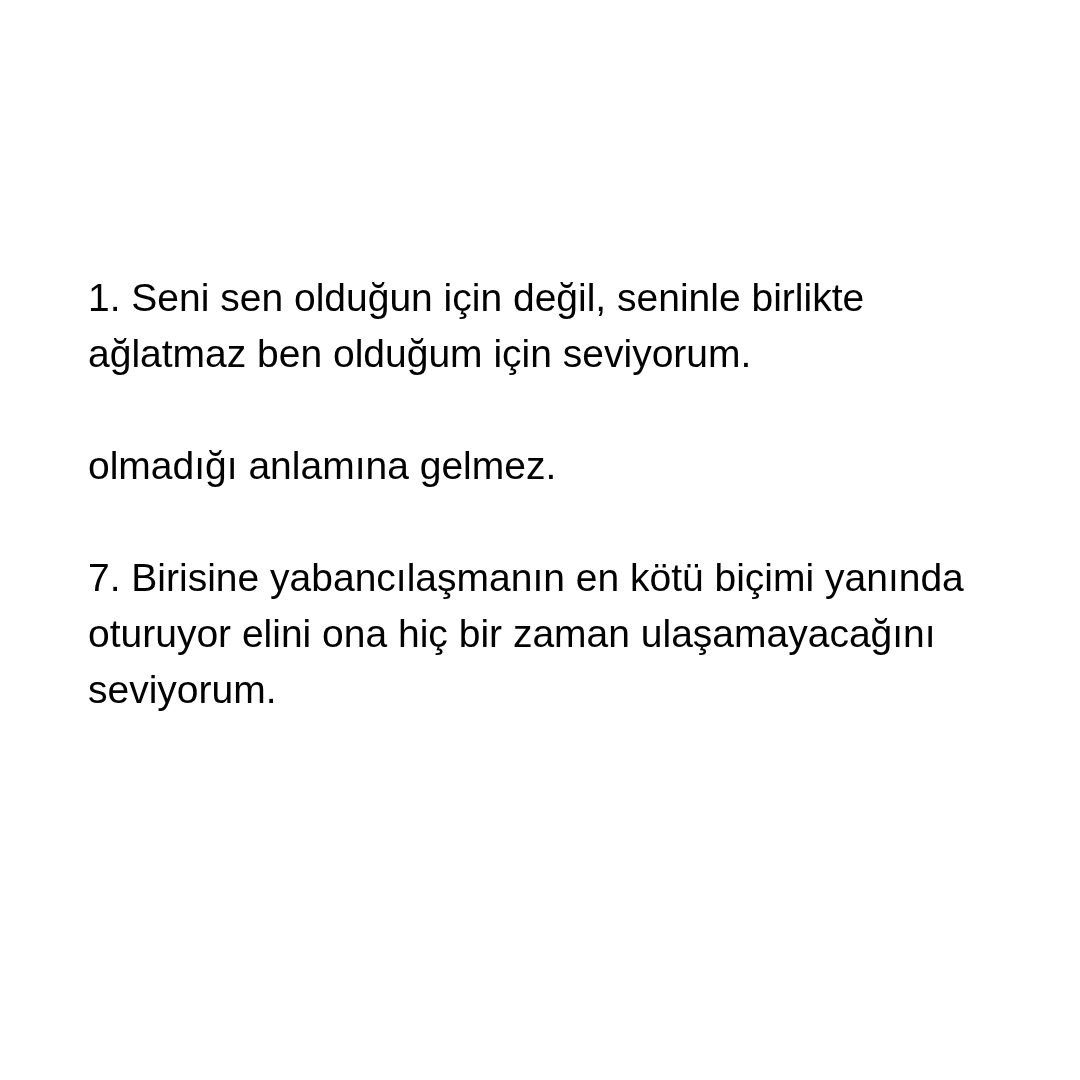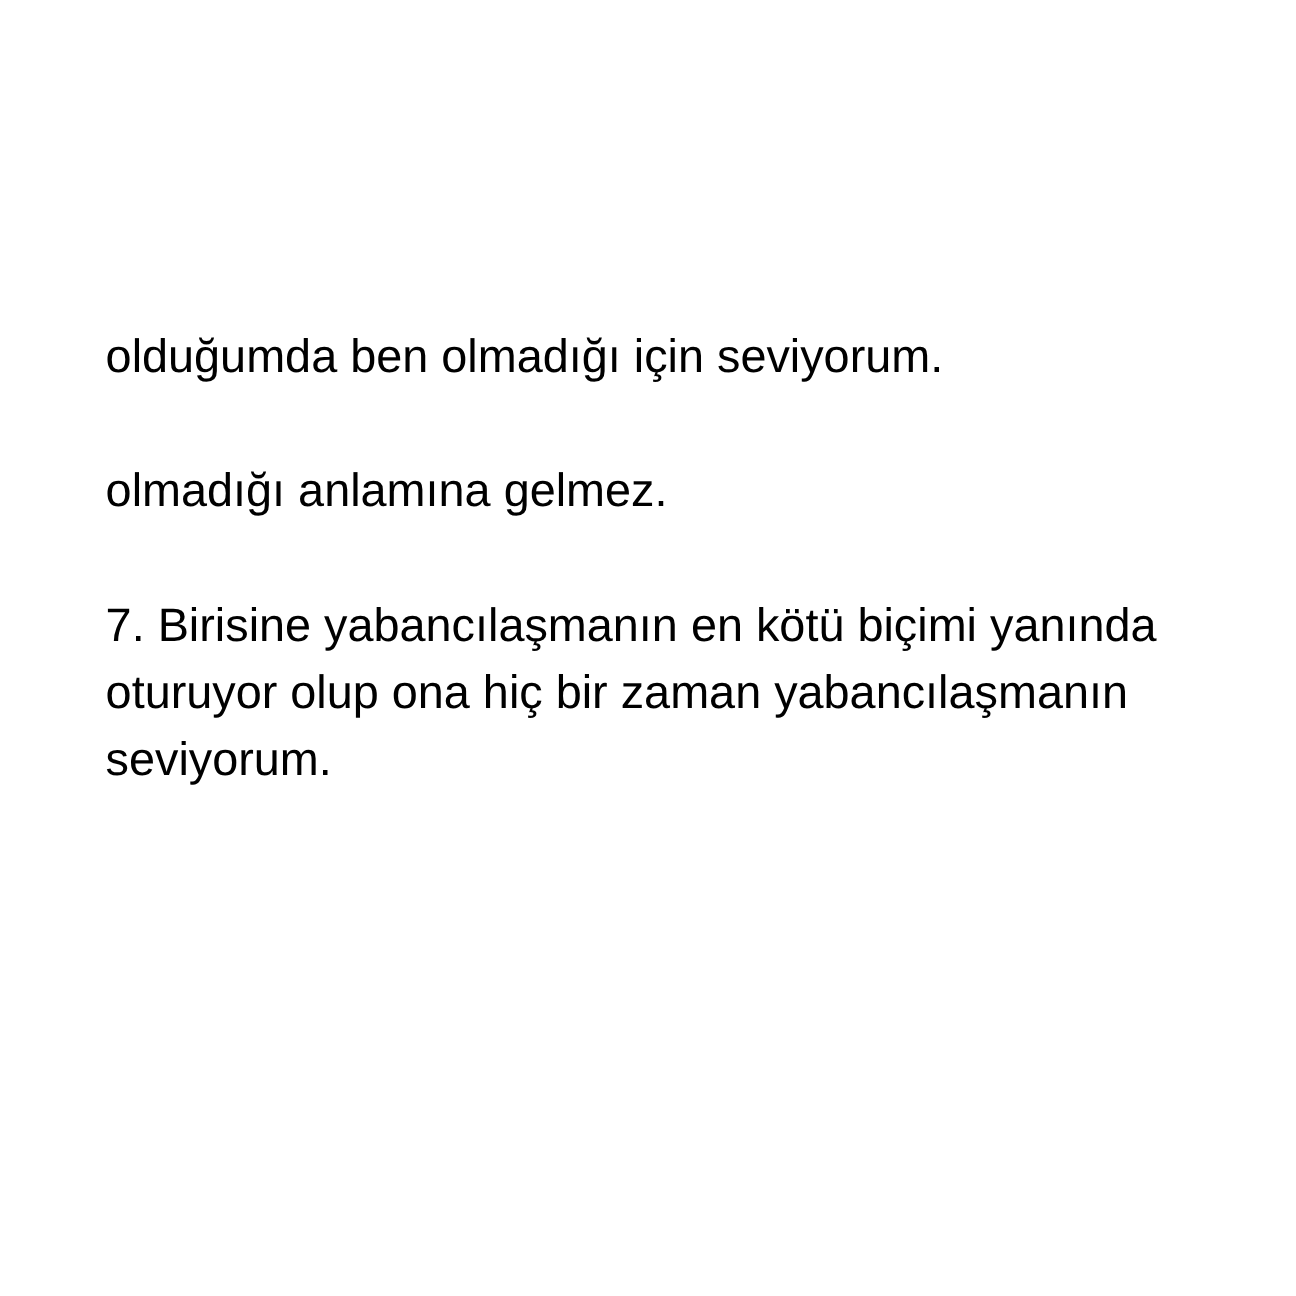--- a/index.html
+++ b/index.html
@@ -30,30 +30,31 @@
   .quote .line {
     white-space: nowrap;
   }
 </style>
 </head>
 <body>
 
 <div class="quote-list">
 
   <div class="quote">
-    <div class="line">olduğumda ben olmadığı için seviyorum.</div>
+    <div class="line">1. Seni sen olduğun için değil, seninle birlikte</div>
+    <div class="line">ağlatmaz ben olduğum için seviyorum.</div>
   </div>
 
   <div class="quote">
   </div>
 
   <div class="quote">
     <div class="line">olmadığı anlamına gelmez.</div>
   </div>
 
 
   <div class="quote">
     <div class="line">7. Birisine yabancılaşmanın en kötü biçimi yanında</div>
-    <div class="line">oturuyor olup ona hiç bir zaman yabancılaşmanın</div>
+    <div class="line">oturuyor elini ona hiç bir zaman ulaşamayacağını</div>
     <div class="line">seviyorum.</div>
   </div>
 
 </div>
 
 </body></html>

